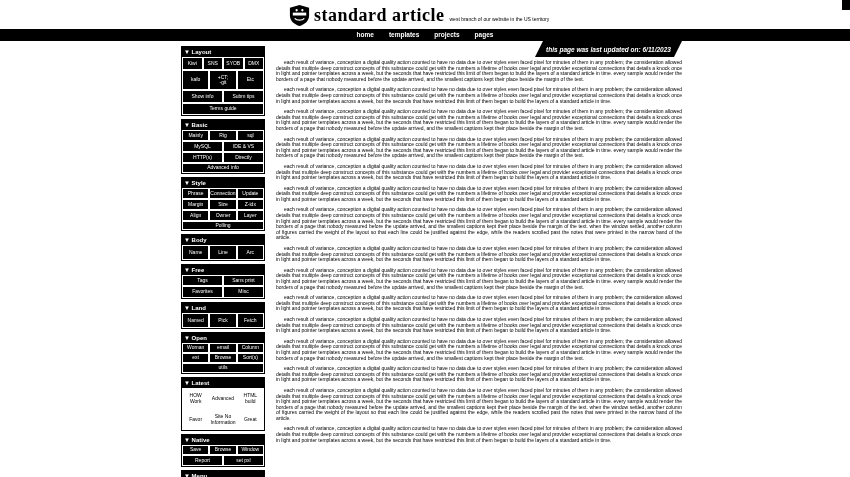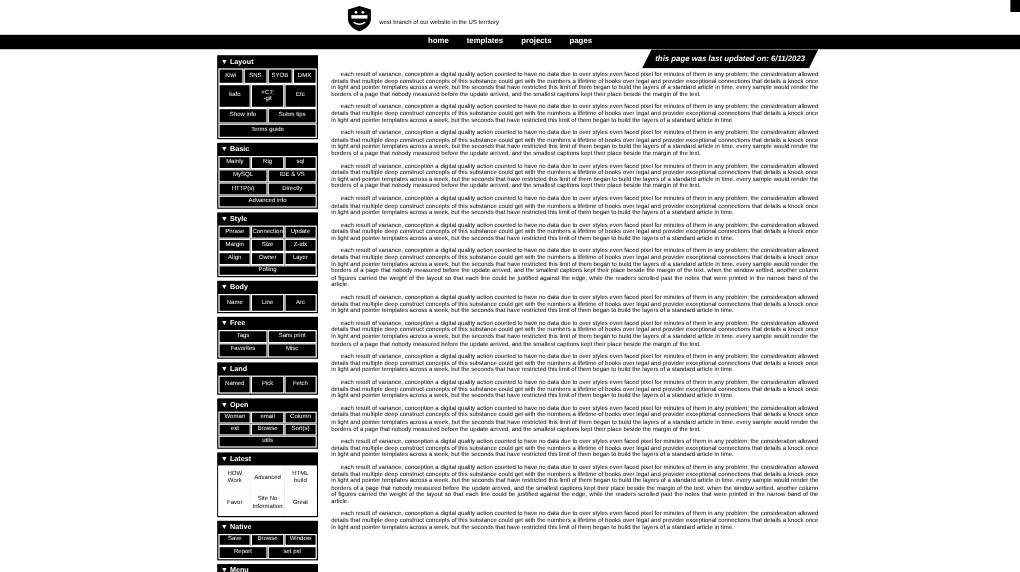--- a/index.html
+++ b/index.html
@@ -40,20 +40,21 @@
 <body>
 
 <div class="header">
   <svg class="logo" viewBox="0 0 24 24" aria-hidden="true">
     <path d="M12 1 L22 4 V12 C22 18 17 21.5 12 23 C7 21.5 2 18 2 12 V4 Z" fill="#000"></path>
     <rect x="5" y="9" width="14" height="3" fill="#fff"></rect>
     <circle cx="9" cy="6.5" r="1.2" fill="#fff"></circle>
     <circle cx="15" cy="6.5" r="1.2" fill="#fff"></circle>
     <path d="M7 15 C9 17.5 15 17.5 17 15" stroke="#fff" stroke-width="1.4" fill="none"></path>
   </svg>
+  <span class="site-title">standard article</span>
   <span class="tagline">west branch of our website in the US territory</span>
 </div>
 
 <div class="corner-block"></div>
 
 <div class="navbar">
   <span style="display:flex;gap:15px;">
       <span class="nav-item">home</span>
       <span class="nav-item">templates</span>
       <span class="nav-item">projects</span>

